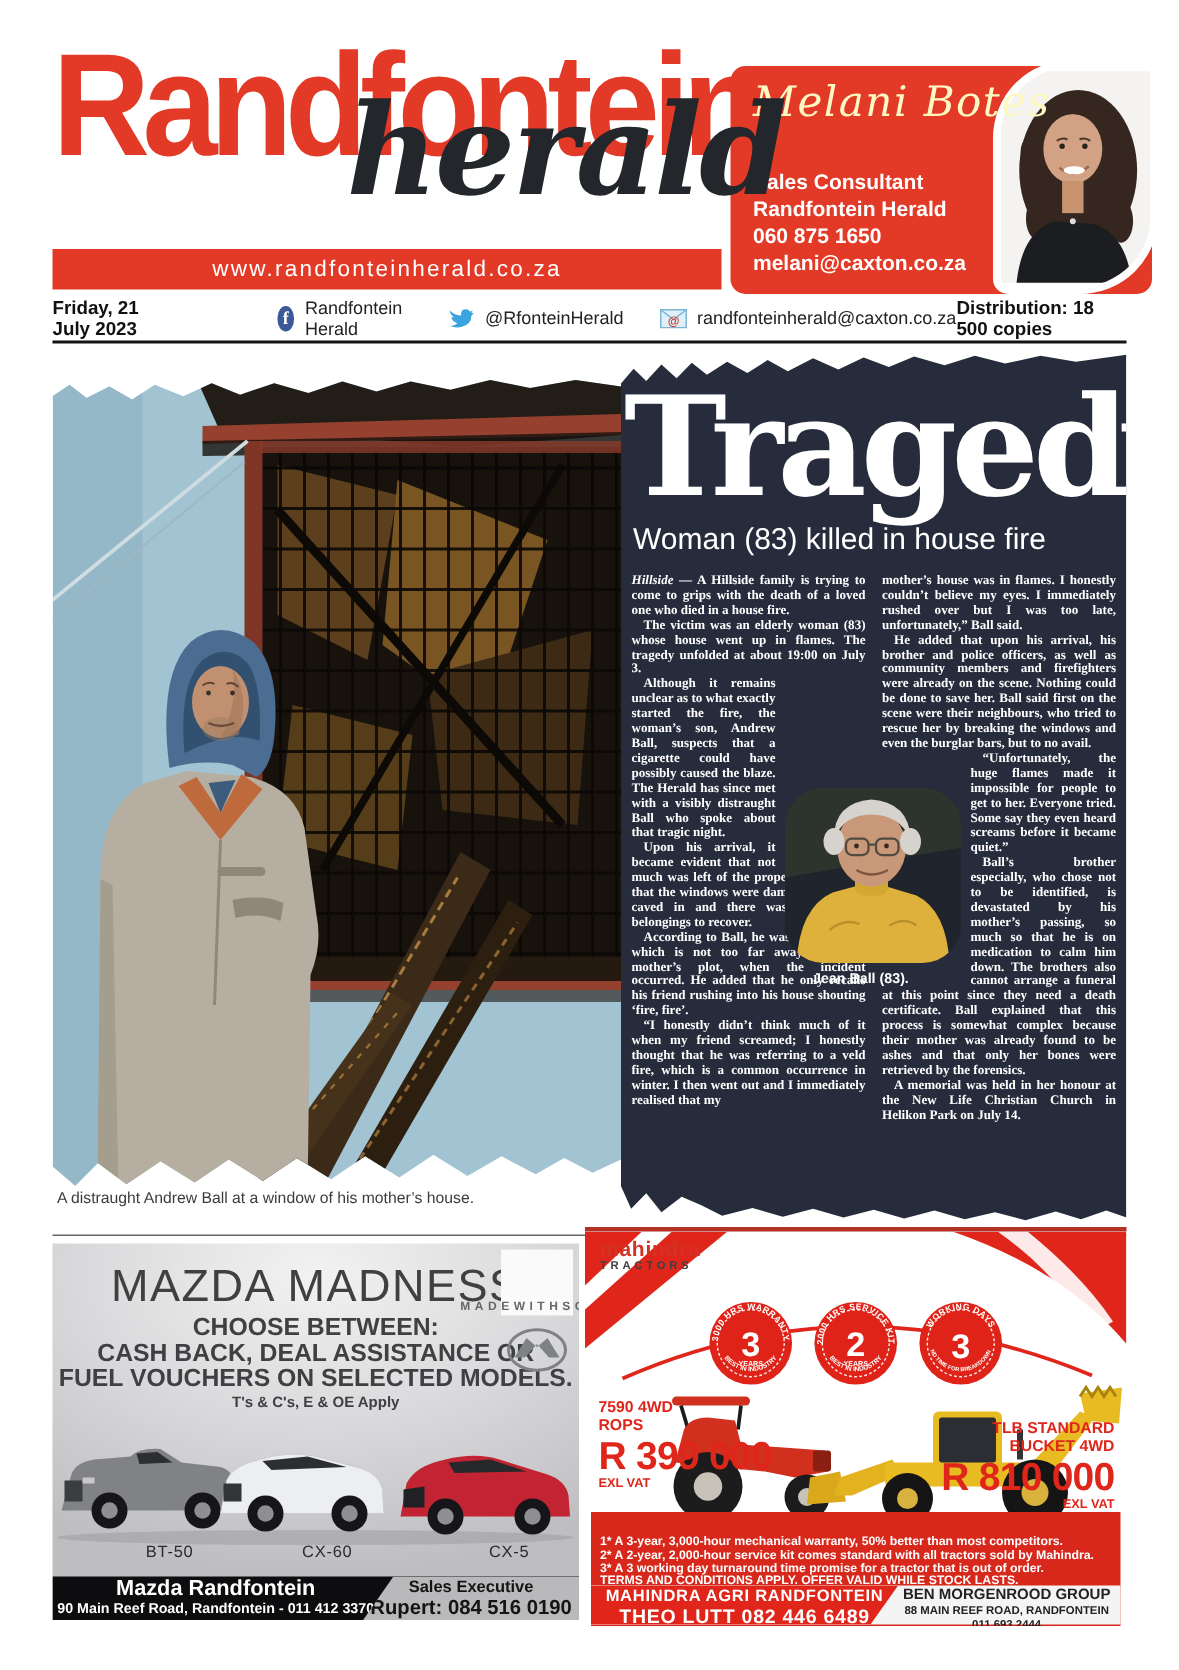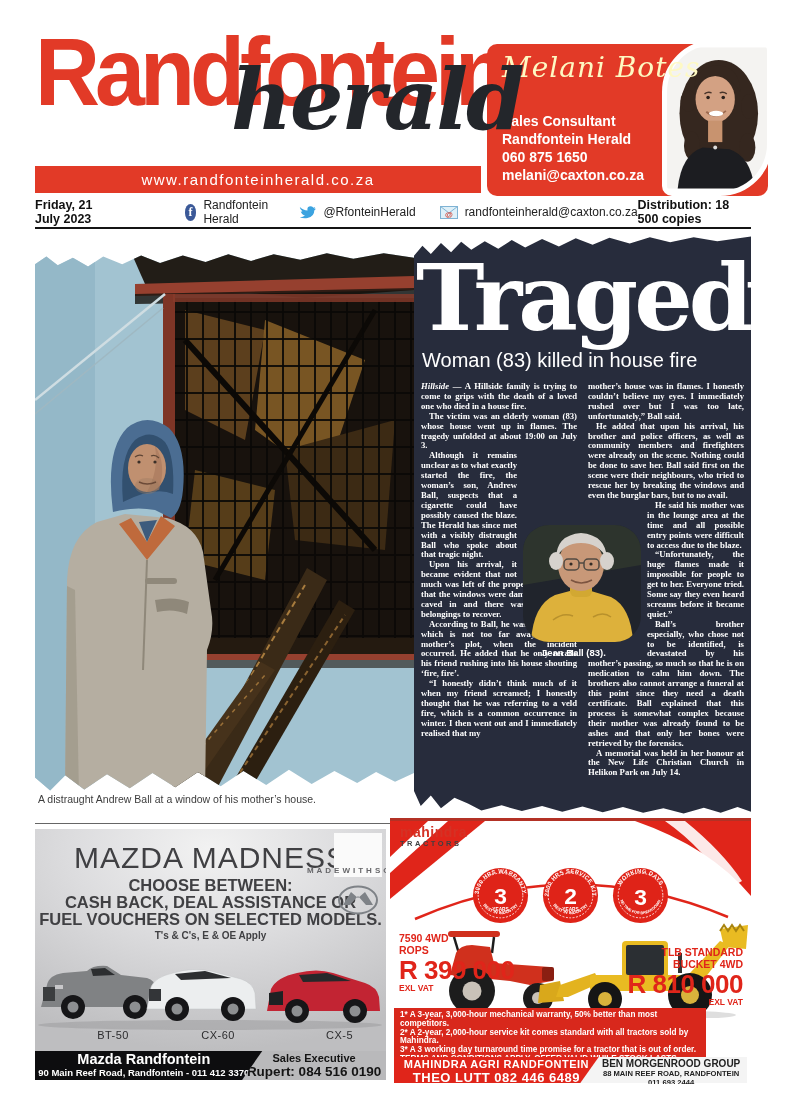--- a/index.html
+++ b/index.html
@@ -92,22 +92,22 @@
   .mah-brand-sub{font-weight:700;font-size:7.5px;color:#3f3f41;letter-spacing:2.5px;margin-top:1px;}
   .mah-head{position:absolute;top:27px;left:0;width:100%;text-align:center;font-size:17.5px;
     color:#333;letter-spacing:.5px;z-index:2;}
   .badges{position:absolute;top:46px;left:0;width:100%;display:flex;justify-content:center;gap:13px;z-index:2;}
   .tractors{position:absolute;left:0;top:102px;z-index:1;}
   .off-l{position:absolute;left:9px;top:112px;color:#e0251a;z-index:3;line-height:1;}
   .off-r{position:absolute;right:8px;top:126px;color:#e0251a;text-align:right;z-index:3;line-height:1;}
   .off-model{font-size:10.5px;font-weight:700;line-height:1.1;}
   .off-price{font-size:26px;font-weight:700;letter-spacing:-.5px;margin-top:1px;}
   .off-vat{font-size:8.5px;font-weight:700;margin-top:1px;}
-  .mah-terms{position:absolute;left:4px;top:187px;width:312px;background:#d8281c;color:#fff;
-    padding:3px 6px;box-sizing:border-box;z-index:3;}
+  .mah-terms{position:absolute;left:4px;top:187px;width:353px;background:#d8281c;color:#fff;
+    padding:16px 6px;box-sizing:border-box;z-index:3;}
   .mah-terms p{font-size:8.2px;font-weight:700;line-height:1.07;margin:0;}
   .mah-bar{position:absolute;left:4px;top:236px;width:353px;height:26px;background:#f4f4f4;z-index:3;}
   .mah-bar-left{position:absolute;left:0;top:0;width:58%;height:100%;background:#e0251a;
     clip-path:polygon(0 0,100% 0,91% 100%,0 100%);color:#fff;text-align:center;padding-top:1px;box-sizing:border-box;}
   .mah-d1{font-size:11px;font-weight:700;letter-spacing:.5px;line-height:1.1;}
   .mah-d2{font-size:13px;font-weight:700;letter-spacing:.5px;}
   .mah-bar-right{position:absolute;right:0;top:0;width:43%;height:100%;text-align:center;color:#222;padding-top:1px;box-sizing:border-box;}
   .mah-g1{font-size:10px;font-weight:700;line-height:1.1;}
   .mah-g2{font-size:7.6px;font-weight:700;}
   .mah-g3{font-size:7.6px;font-weight:700;}
@@ -240,21 +240,20 @@
           <div class="sp-r"></div>
           <p class="body-p">Although it remains unclear as to what exactly started the fire, the woman’s son, Andrew Ball, suspects that a cigarette could have possibly caused the blaze. The Herald has since met with a visibly distraught Ball who spoke about that tragic night.</p>
           <p class="body-p">Upon his arrival, it became evident that not much was left of the property. He added that the windows were damaged, the roof caved in and there was no sign of belongings to recover.</p>
           <p class="body-p">According to Ball, he was at his house, which is not too far away from his mother’s plot, when the incident occurred. He added that he only recalls his friend rushing into his house shouting ‘fire, fire’.</p>
           <p class="body-p">“I honestly didn’t think much of it when my friend screamed; I honestly thought that he was referring to a veld fire, which is a common occurrence in winter. I then went out and I immediately realised that my</p>
         </div>
         <div class="col">
           <p class="body-p first">mother’s house was in flames. I honestly couldn’t believe my eyes. I immediately rushed over but I was too late, unfortunately,” Ball said.</p>
           <p class="body-p">He added that upon his arrival, his brother and police officers, as well as community members and firefighters were already on the scene. Nothing could be done to save her. Ball said first on the scene were their neighbours, who tried to rescue her by breaking the windows and even the burglar bars, but to no avail.</p>
           <div class="sp-l"></div>
-          <p class="body-p">He said his mother was in the lounge area at the time and all possible entry points were difficult to access due to the blaze.</p>
           <p class="body-p">“Unfortunately, the huge flames made it impossible for people to get to her. Everyone tried. Some say they even heard screams before it became quiet.”</p>
           <p class="body-p">Ball’s brother especially, who chose not to be identified, is devastated by his mother’s passing, so much so that he is on medication to calm him down. The brothers also cannot arrange a funeral at this point since they need a death certificate. Ball explained that this process is somewhat complex because their mother was already found to be ashes and that only her bones were retrieved by the forensics.</p>
           <p class="body-p">A memorial was held in her honour at the New Life Christian Church in Helikon Park on July 14.</p>
         </div>
       </div>
 
       <div class="inset">
         <svg width="118" height="117" viewBox="0 0 118 117">
           <rect width="118" height="117" fill="#20242c"></rect>
           <polygon points="0,0 118,0 118,40 0,60" fill="#39422f" opacity="0.55"></polygon>

